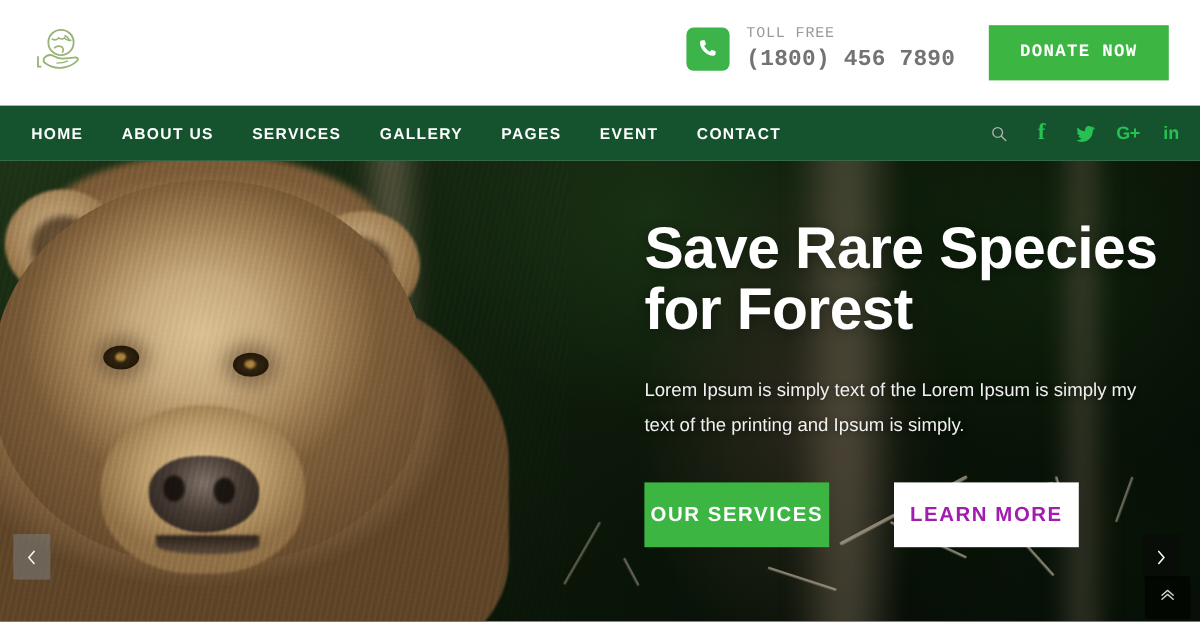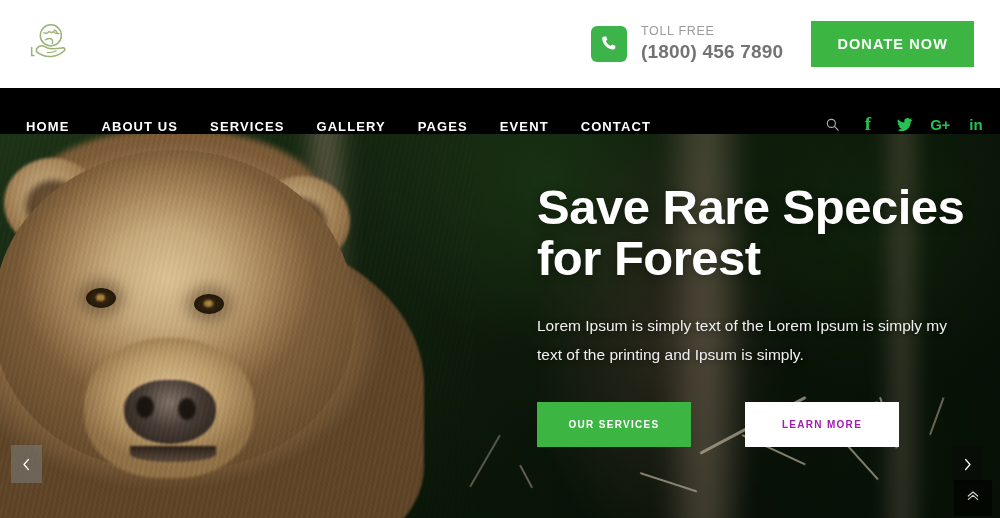--- a/index.html
+++ b/index.html
@@ -24,21 +24,21 @@
   .brand-text .brand-name{
     font-size:27px; font-weight:bold; letter-spacing:0.5px;
     color:#1d1d1d; line-height:1.05;
   }
   .brand-text .brand-tag{
     font-size:13.5px; font-style:italic; color:#8a8a8a;
     letter-spacing:0.1px; line-height:1.3; margin-top:1px;
   }
 
   .header-right{
-    margin-left:auto; display:flex; align-items:center; gap:28px;
+    margin-left:auto; display:flex; align-items:flex-start; gap:28px;font-family:Liberation Mono, monospace;
   }
   .contact{ display:flex; align-items:center; gap:14px; }
   .phone-badge{
     width:36px;height:36px;border-radius:6px;background:#3cb44a;
     display:flex;align-items:center;justify-content:center;flex:0 0 36px;
   }
   .contact-text .toll-label{
     font-size:12.5px; color:#9a9a9a; letter-spacing:0.7px;
     text-transform:uppercase; line-height:1.25;
   }
@@ -48,22 +48,22 @@
   }
   .donate-btn{
     background:#3cb543; color:#fff; border:none;
     font-family:inherit;
     font-size:14.5px; font-weight:bold; letter-spacing:1.1px;
     padding:15px 26px; cursor:pointer; white-space:nowrap;
   }
 
   
   .navbar{
-    height:46px; background:#000000;
-    display:flex; align-items:flex-end; padding:0 14px 0 10px;
+    height:46px; background:#14532d;
+    display:flex; align-items:center; padding:0 14px 0 10px;
     position:relative; z-index:5;
   }
   .nav-links{ display:flex; align-items:stretch; }
   .nav-item{
     display:flex; align-items:center;
     color:#ffffff; font-size:13px; font-weight:bold;
     letter-spacing:1.1px; text-transform:uppercase;
     padding:0 16px; cursor:pointer; position:relative;
     white-space:nowrap;
   }
@@ -220,21 +220,21 @@
     max-width:430px;
   }
   .hero-sub{
     margin-top:27px; color:#f0f0f0; font-size:15.5px;
     line-height:1.85; max-width:425px;
     text-shadow:0 1px 6px rgba(0,0,0,.45);
   }
   .hero-buttons{ margin-top:33px; display:flex; gap:54px; }
   .btn{
     border:none; font-family:inherit; cursor:pointer;
-    font-size:10px; font-weight:bold; letter-spacing:1.3px;
+    font-size:17px; font-weight:bold; letter-spacing:1.3px;
     padding:17px 0; width:154px; text-align:center;
   }
   .btn-primary{ background:#3cb543; color:#fff; }
   .btn-secondary{ background:#ffffff; color:#a21caf; }
 
   
   .slider-arrow{
     position:absolute; top:311px; width:31px; height:38px;
     display:flex; align-items:center; justify-content:center;
     color:#ffffff; cursor:pointer; user-select:none;

